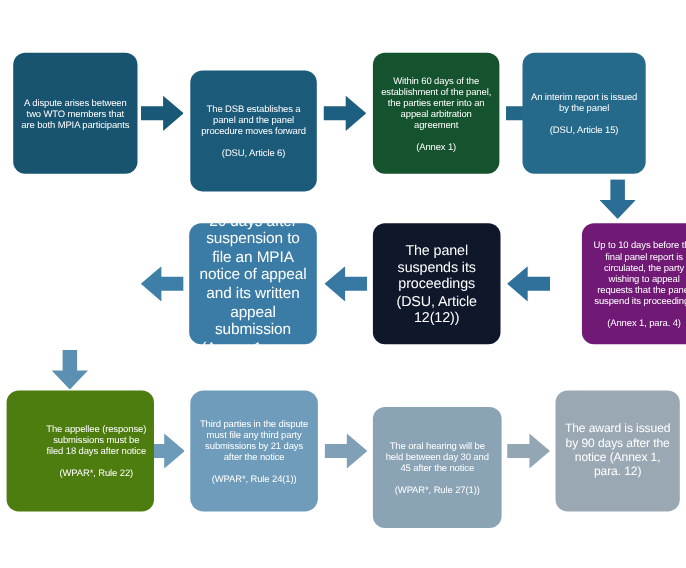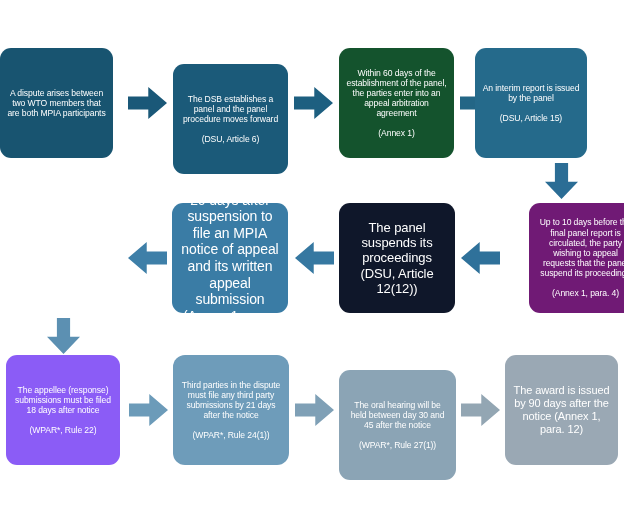--- a/index.html
+++ b/index.html
@@ -64,21 +64,21 @@
     <div class="arrow arrow-right" style="left: 294px; top: 87px; width: 39px; height: 32px; background: rgb(29, 95, 128);"></div>
     <div class="arrow arrow-right" style="left: 460px; top: 87px; width: 39px; height: 32px; background: rgb(35, 102, 134);"></div>
     <div class="arrow arrow-down" style="left: 545px; top: 163px; width: 33px; height: 36px; background: rgb(43, 109, 149);"></div>
     <div class="arrow arrow-left" style="left: 461px; top: 242px; width: 39px; height: 32px; background: rgb(47, 113, 154);"></div>
     <div class="arrow arrow-left" style="left: 295px; top: 242px; width: 39px; height: 32px; background: rgb(54, 120, 161);"></div>
     <div class="arrow arrow-left" style="left: 128px; top: 242px; width: 39px; height: 32px; background: rgb(62, 127, 168);"></div>
     <div class="arrow arrow-down" style="left: 47px; top: 318px; width: 33px; height: 36px; background: rgb(92, 144, 178);"></div>
     <div class="arrow arrow-right" style="left: 129px; top: 394px; width: 39px; height: 32px; background: rgb(108, 155, 185);"></div>
     <div class="arrow arrow-right" style="left: 295px; top: 394px; width: 39px; height: 32px; background: rgb(127, 160, 182);"></div>
     <div class="arrow arrow-right" style="left: 461px; top: 394px; width: 39px; height: 32px; background: rgb(147, 166, 179);"></div>
-    <div class="node" style="left: 0; top: 48px; width: 113px; height: 110px; background: rgb(24, 84, 112); font-size: 8.6px;">
+    <div class="node" style="left: 12px; top: 48px; width: 113px; height: 110px; background: rgb(24, 84, 112); font-size: 8.6px;">
       <span class="node-text">A dispute arises between two WTO members that are both MPIA participants</span>
     </div>
     <div class="node" style="left: 173px; top: 64px; width: 115px; height: 110px; background: rgb(27, 90, 121); font-size: 8.6px;">
       <span class="node-text">The DSB establishes a panel and the panel procedure moves forward
 
 (DSU, Article 6)</span>
     </div>
     <div class="node" style="left: 339px; top: 48px; width: 115px; height: 110px; background: #14532d; font-size: 8.6px;">
       <span class="node-text">Within 60 days of the establishment of the panel, the parties enter into an appeal arbitration agreement
 
@@ -95,21 +95,21 @@
     </div>
     <div class="node" style="left: 339px; top: 203px; width: 116px; height: 110px; background: #0f172a; font-size: 13px;">
       <span class="node-text">The panel suspends its proceedings
 (DSU, Article 12(12))</span>
     </div>
     <div class="node" style="left: 529px; top: 203px; width: 113px; height: 110px; background: #701a75; font-size: 8.6px;">
       <span class="node-text">Up to 10 days before the final panel report is circulated, the party wishing to appeal requests that the panel suspend its proceedings
 
 (Annex 1, para. 4)</span>
     </div>
-    <div class="node" style="left: 6px; top: 355px; width: 114px; height: 110px; background: #8b5cf6; font-size: 8.6px;">
+    <div class="node" style="left: 6px; top: 355px; width: 134px; height: 110px; background: #4d7c0f; font-size: 8.6px; padding-left: 36px;">
       <span class="node-text">The appellee (response) submissions must be filed 18 days after notice
 
 (WPAR*, Rule 22)</span>
     </div>
     <div class="node" style="left: 173px; top: 355px; width: 116px; height: 110px; background: rgb(110, 156, 186); font-size: 8.6px; border-radius: 12px;">
       <span class="node-text">Third parties in the dispute must file any third party submissions by 21 days after the notice
 
 (WPAR*, Rule 24(1))</span>
     </div>
     <div class="node" style="left: 339px; top: 355px; width: 117px; height: 110px; background: rgb(139, 164, 181); font-size: 8.6px; margin-top: 15px;">

